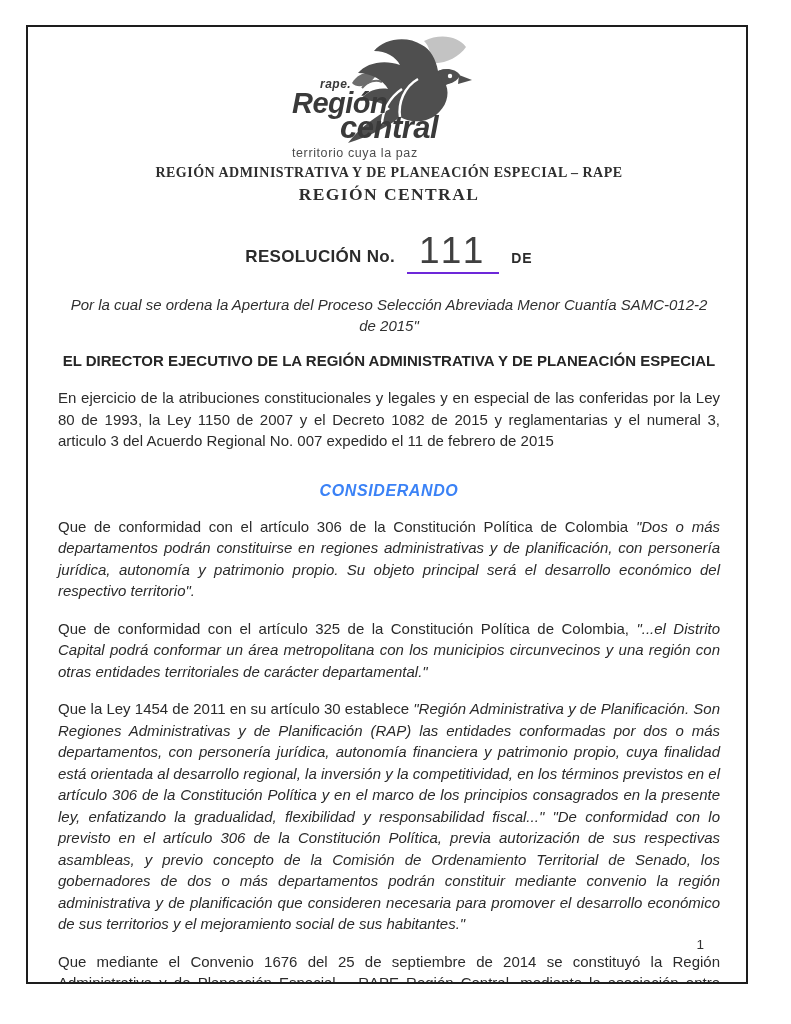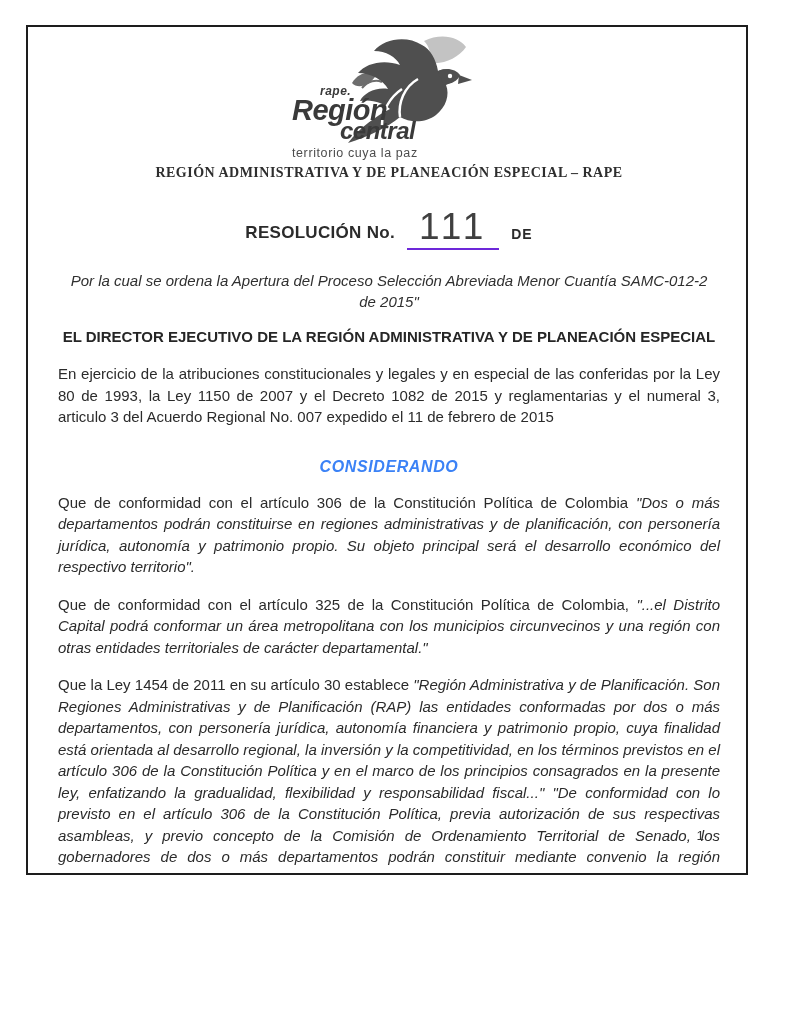--- a/index.html
+++ b/index.html
@@ -7,35 +7,35 @@
     width: 791px; height: 1024px;
     background: #ffffff;
     font-family: "Liberation Sans", sans-serif;
     color: #2b2b2b;
     position: relative;
     overflow: hidden;
   }
   .sheet { position: absolute; inset: 0; background: #fff; }
   .frame {
     position: absolute; left: 26px; top: 25px;
-    width: 722px; height: 850px;
+    width: 722px; height: 959px;
     border: 2px solid #1d1d1d;
     box-sizing: border-box;
     background: #fff;
     overflow: hidden;
   }
   .content { padding: 2px 26px 0 30px; }
 
   
   .logo-wrap { position: relative; width: 210px; height: 128px; margin: 2px auto 0; }
   .logo-art { position: absolute; right: 18px; top: 0; }
   .logo-text { position: absolute; left: 8px; bottom: 0; color: #3a3a3a; line-height: 1; }
   .logo-rape { font-style: italic; font-weight: bold; font-size: 12px; margin-left: 28px; letter-spacing: .5px; }
   .logo-region { font-style: italic; font-weight: bold; font-size: 29px; margin-top: -1px; letter-spacing: -.5px; }
-  .logo-central { font-style: italic; font-weight: bold; font-size: 24px; margin: -6px 0 0 48px; letter-spacing: -.5px; }
+  .logo-central { font-style: italic; font-weight: bold; font-size: 31px; margin: -6px 0 0 48px; letter-spacing: -.5px; }
   .logo-tagline { font-size: 12.5px; color: #4c4c4c; margin-top: 4px; letter-spacing: .6px; }
 
   
   .org-line1 {
     text-align: center; font-family: "Liberation Serif", serif;
     font-weight: bold; font-size: 14px; letter-spacing: .5px;
     margin-top: 6px; color: #2e2e2e;
   }
   .org-line2 {
     text-align: center; font-family: "Liberation Serif", serif;
@@ -108,20 +108,21 @@
         </span>
         <div class="logo-text">
           <div class="logo-rape">rape.</div>
           <div class="logo-region">Región</div>
           <div class="logo-central">central</div>
           <div class="logo-tagline">territorio cuya la paz</div>
         </div>
       </div>
 
       <div class="org-line1">REGIÓN ADMINISTRATIVA Y DE PLANEACIÓN ESPECIAL – RAPE</div>
+      <div class="org-line2">REGIÓN CENTRAL</div>
 
       <div class="res-row">
         <span class="res-label">RESOLUCIÓN No.</span>
         <span class="res-big">111</span>
         <span class="res-de">DE</span>
       </div>
 
       <div class="subject">Por la cual se ordena la Apertura del Proceso Selección Abreviada Menor Cuantía SAMC-012-2 de 2015"</div>
 
       <div class="issuer">

